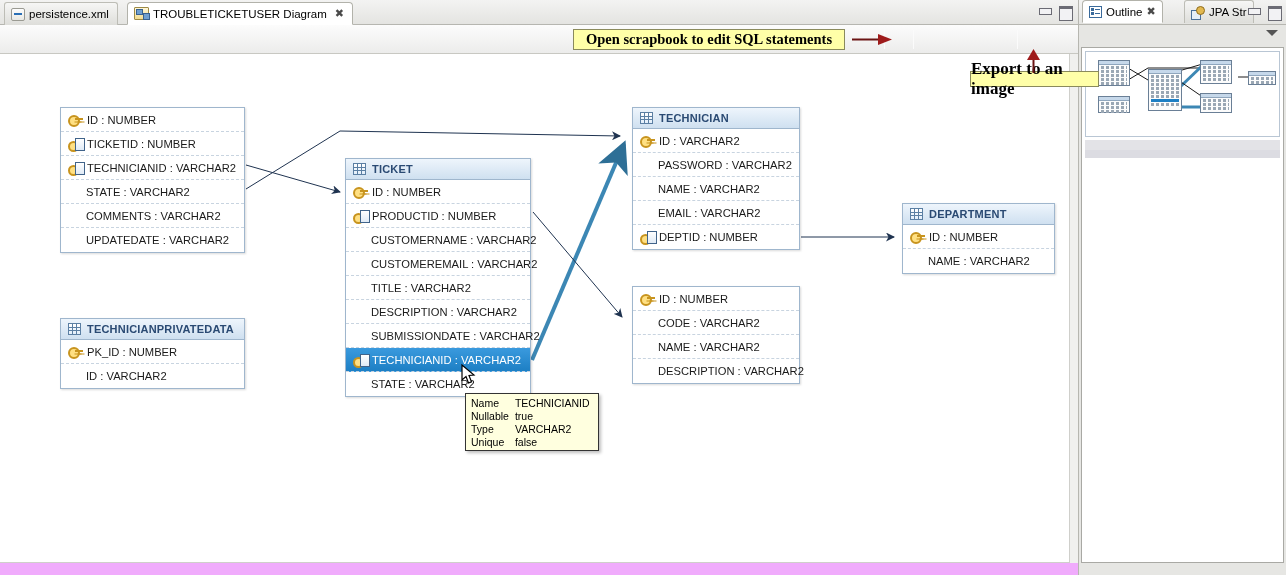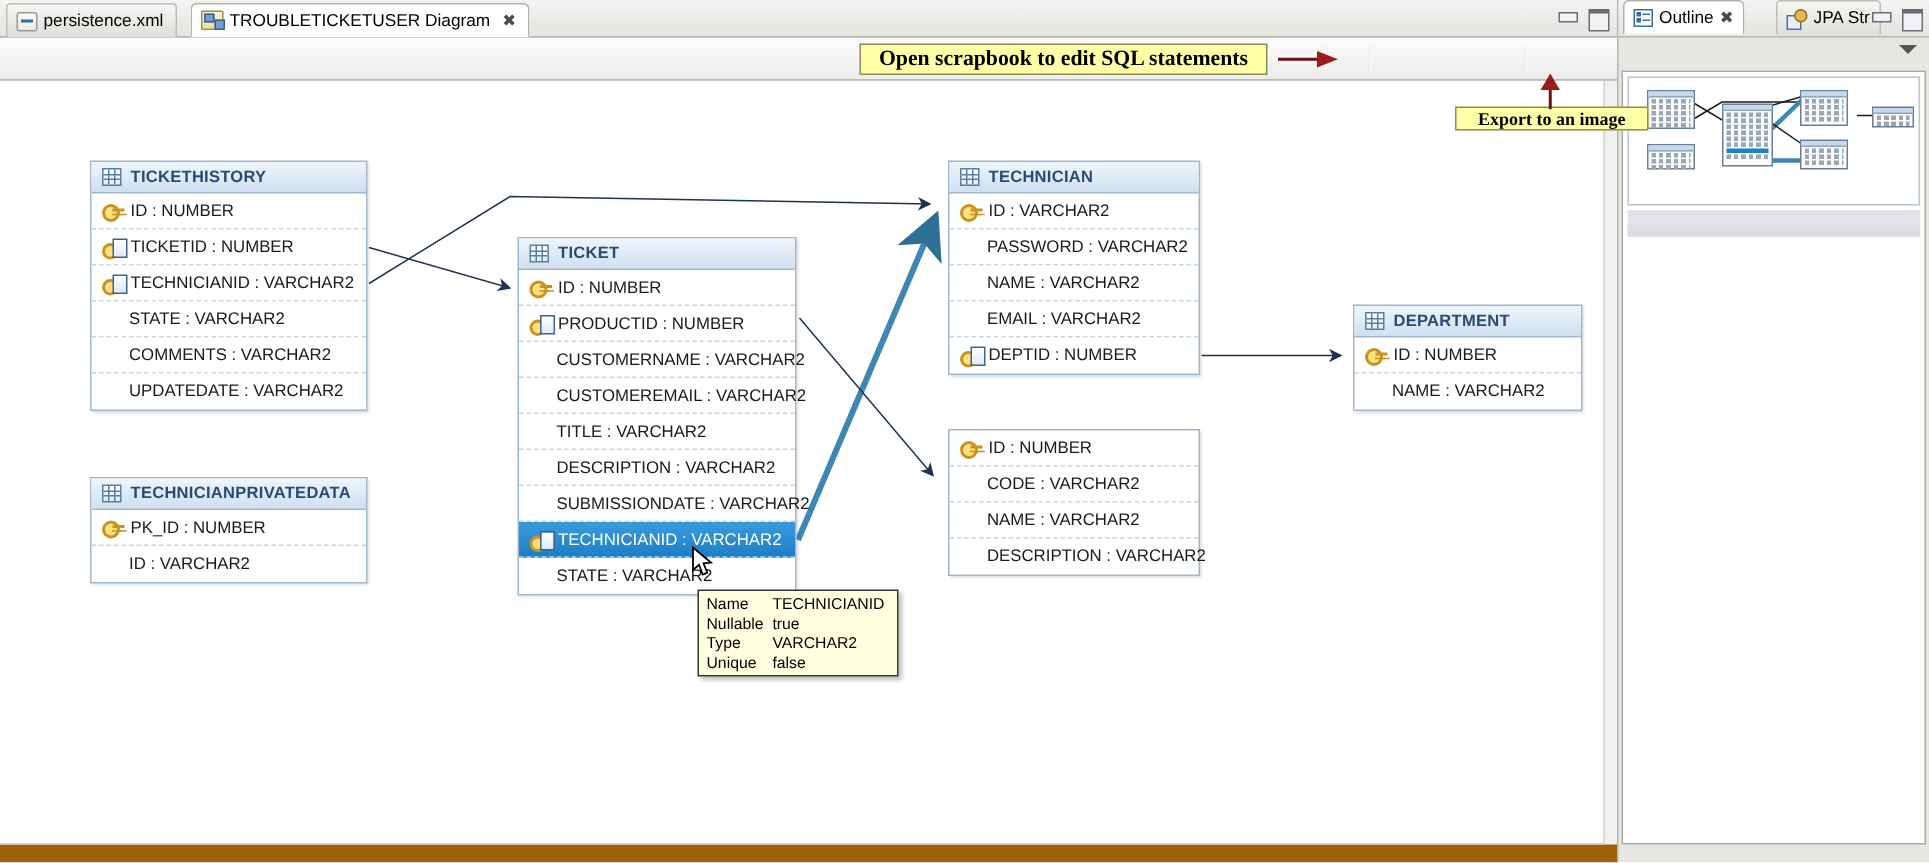--- a/index.html
+++ b/index.html
@@ -8,21 +8,21 @@
     width: 1286px; height: 575px;
     overflow: hidden;
     font-family: "Liberation Sans", sans-serif;
     background: #ffffff;
   }
   #root { position: relative; width: 1286px; height: 575px; }
 
   
   #editor-area {
     position: absolute; left: 0; top: 0; width: 1078px; height: 575px;
-    background: #a16207;
+    background: #f0abfc;
   }
 
   
   .tabbar {
     position: absolute; left: 0; top: 0; width: 1078px; height: 25px;
     background: linear-gradient(#f3f3f2, #e4e4e1);
     border-bottom: 1px solid #b6b6b0;
   }
   .tab {
     position: absolute; top: 2px; height: 23px;
@@ -160,21 +160,21 @@
     position: absolute;
     background: #ffffa8;
     border: 1px solid #8a8a5c;
     font-weight: bold;
     font-family: Liberation Serif, serif;
     color: #000;
     display: flex; align-items: center; justify-content: center;
     z-index: 40;
   }
   #callout-scrapbook { left: 573px; top: 29px; width: 272px; height: 21px; font-size: 14.5px; }
-  #callout-export    { left: 970px; top: 71px; width: 129px; height: 16px; font-size: 12px; }
+  #callout-export    { left: 970px; top: 71px; width: 129px; height: 16px; font-size: 17px; }
 
   .ann-arrow { position: absolute; z-index: 41; }
   #ann-arrow-right { left: 852px; top: 33px; width: 40px; height: 13px; }
   #ann-arrow-up    { left: 1025px; top: 49px; width: 17px; height: 24px; }
 
   
   .canvas {
     position: absolute; left: 0; top: 54px; width: 1070px; height: 509px;
     background: #ffffff;
     border-right: 1px solid #cfcfcb;
@@ -429,24 +429,20 @@
         <path d="M246,135 L340,77 L620,82" fill="none" stroke="#1f3350" stroke-width="1" marker-end="url(#ah-thin)"></path>
 
         <path d="M532,306 L624,90" fill="none" stroke="#3c87b4" stroke-width="4" marker-end="url(#ah-thick)"></path>
 
         <path d="M533,158 L622,263" fill="none" stroke="#1f3350" stroke-width="1" marker-end="url(#ah-thin)"></path>
 
         <path d="M801,183 L894,183" fill="none" stroke="#1f3350" stroke-width="1" marker-end="url(#ah-thin)"></path>
       </svg>
 
       <div class="entity" style="left:60px; top:53px; width:185px;">
-        <div class="entity-head">
-          <span class="ico-table"></span>
-          <span class="entity-title">TICKETHISTORY</span>
-        </div>
         <div class="attr">
           <span class="ico-pk"></span>
           <span>ID : NUMBER</span>
         </div>
         <div class="attr">
           <span class="ico-fk"></span>
           <span>TICKETID : NUMBER</span>
         </div>
         <div class="attr">
           <span class="ico-fk"></span>

